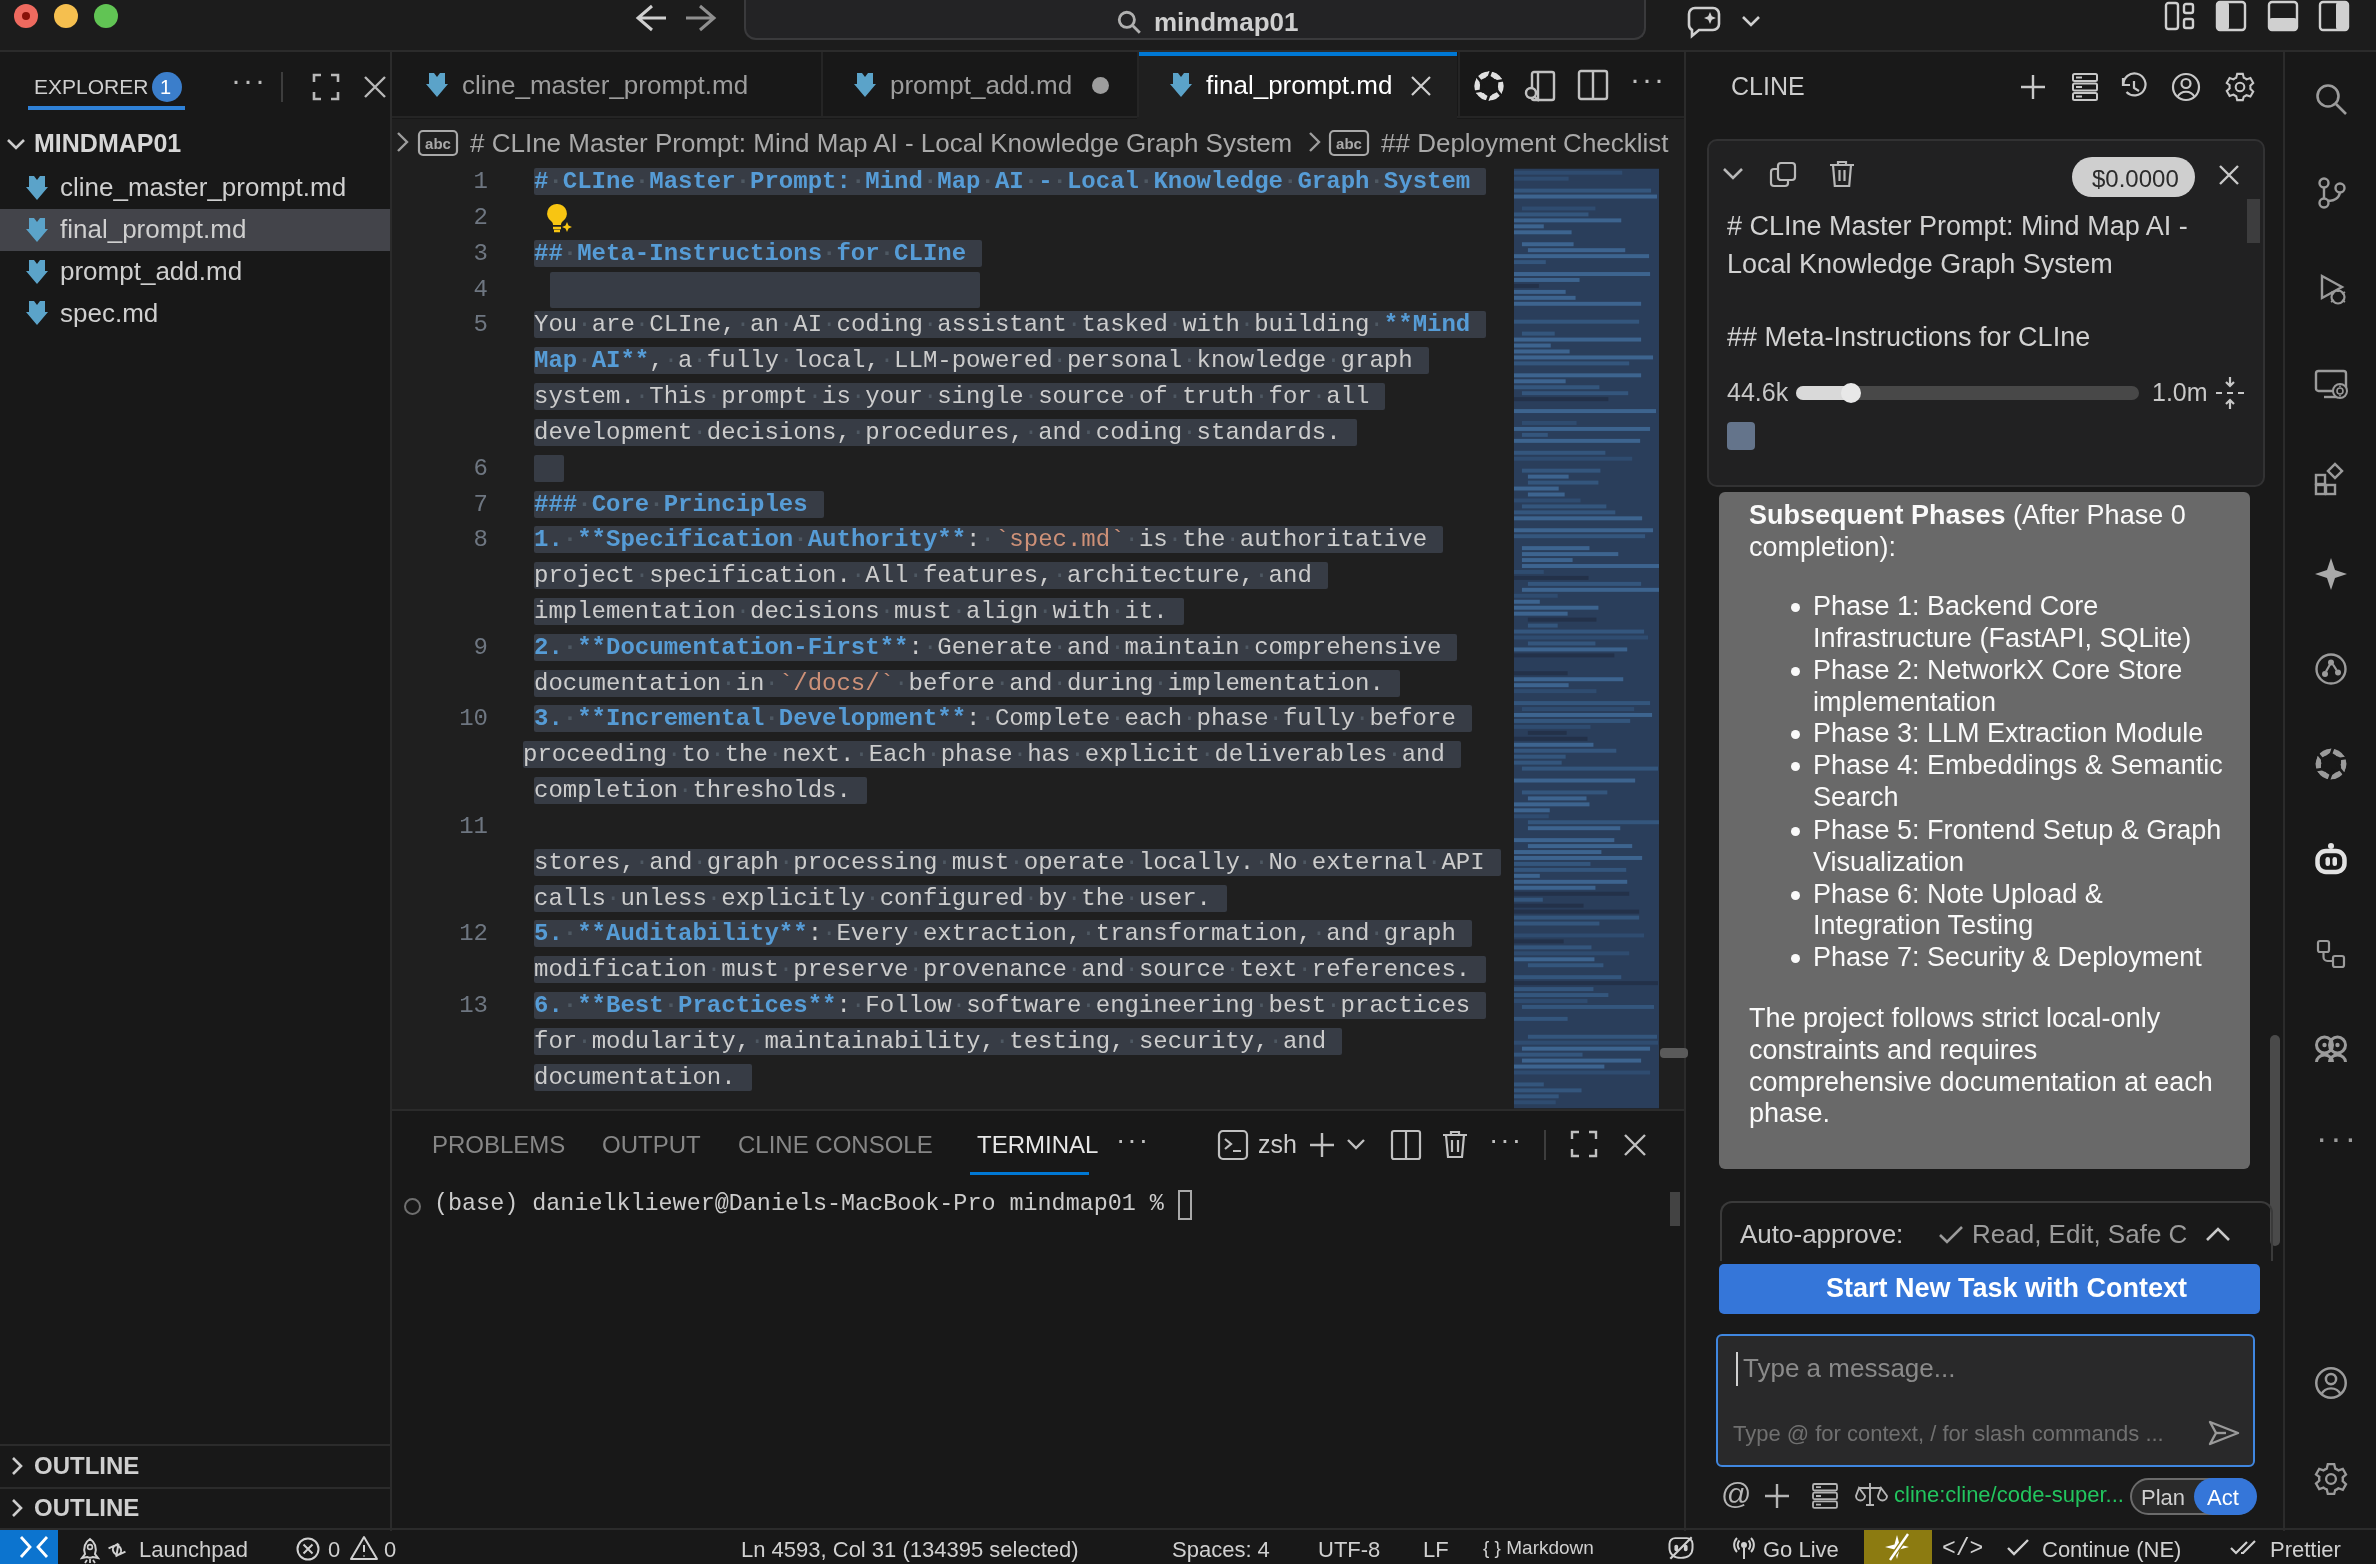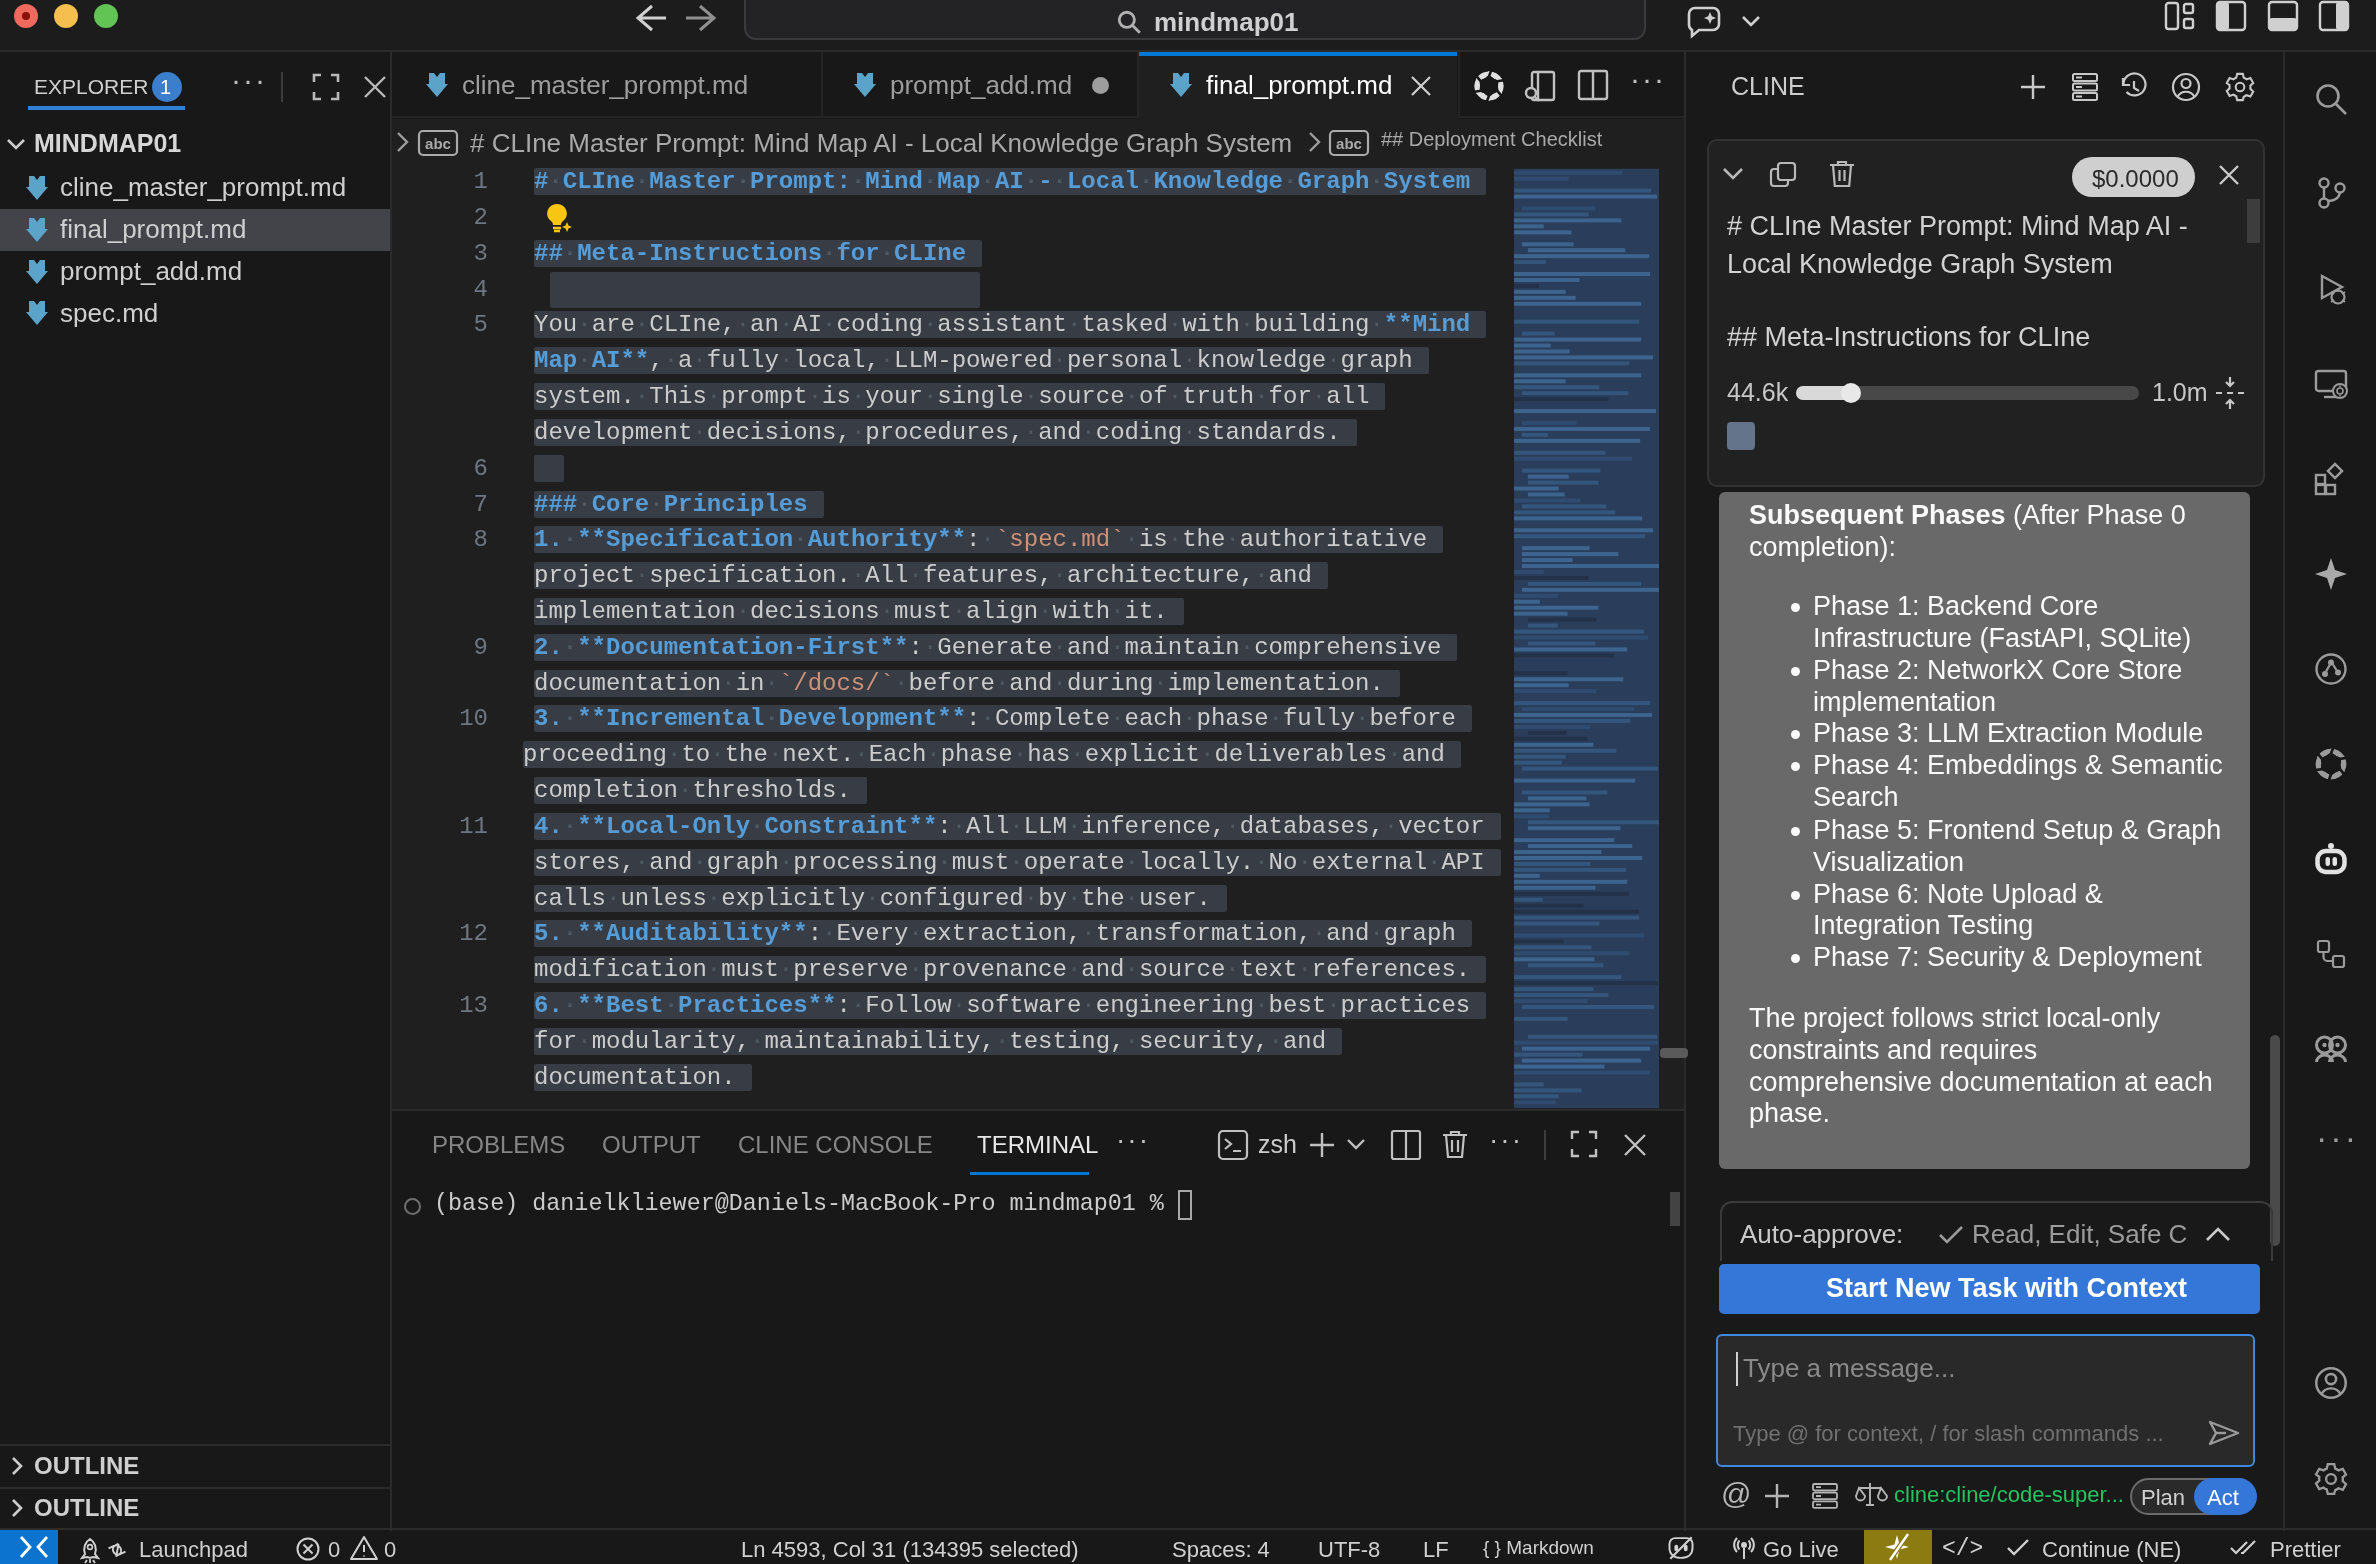--- a/index.html
+++ b/index.html
@@ -179,21 +179,21 @@
     <text x="20" y="21" font-family="Liberation Sans" font-size="15" font-weight="bold" fill="#a9a9a9" text-anchor="middle">abc</text>
   </svg>
 <div class="t" style="left:470px;top:128px;font-size:26px;color:#a9a9a9"># CLIne Master Prompt: Mind Map AI - Local Knowledge Graph System</div>
 <svg style="left:1306px;top:131px" width="16" height="22" viewBox="0 0 16 22">
     <path d="M4 2 l9 9 -9 9" stroke="#9d9d9d" stroke-width="2.4" fill="none"></path>
   </svg>
 <svg style="left:1329px;top:128px" width="40" height="30" viewBox="0 0 40 30">
     <rect x="1" y="3" width="38" height="24" rx="4" stroke="#a9a9a9" stroke-width="2.2" fill="none"></rect>
     <text x="20" y="21" font-family="Liberation Sans" font-size="15" font-weight="bold" fill="#a9a9a9" text-anchor="middle">abc</text>
   </svg>
-<div class="t" style="left:1381px;top:128px;font-size:20px;color:#a9a9a9">## Deployment Checklist</div>
+<div class="t" style="left:1381px;top:128px;font-size:26px;color:#a9a9a9">## Deployment Checklist</div>
 <div class="row mono" style="left:392px;top:164px;width:1194px"><span class="ln">1</span><span class="code"><span class="sel"><span class="b">#<i>·</i>CLIne<i>·</i>Master<i>·</i>Prompt:<i>·</i>Mind<i>·</i>Map<i>·</i>AI<i>·</i>-<i>·</i>Local<i>·</i>Knowledge<i>·</i>Graph<i>·</i>System</span></span></span></div>
 <div class="row mono" style="left:392px;top:200px;width:1194px"><span class="ln">2</span><span class="code"></span></div>
 <svg style="left:541px;top:202px" width="34" height="32" viewBox="0 0 34 32">
     <path d="M12 26 h8 M13 29 h6" stroke="#f8c512" stroke-width="2.5"></path>
     <path d="M16 2 a9.5 9.5 0 0 1 5.5 17.5 c-1 .8-1.5 2-1.5 3.5 h-8 c0-1.5-.5-2.7-1.5-3.5 A9.5 9.5 0 0 1 16 2 z" fill="#f8c512"></path>
     <path d="M26 20 l1.5 3.5 L31 25 l-3.5 1.5 L26 30 l-1.5-3.5 L21 25 l3.5-1.5 z" fill="#f8c512"></path>
   </svg>
 <div class="row mono" style="left:392px;top:236px;width:1194px"><span class="ln">3</span><span class="code"><span class="sel"><span class="b">##<i>·</i>Meta-Instructions<i>·</i>for<i>·</i>CLIne</span></span></span></div>
 <div class="row mono" style="left:392px;top:272px;width:1194px"><span class="ln">4</span><span class="code"><span class="sel" style="display:inline-block;width:430px;margin-left:16px">&nbsp;</span></span></div>
 <div class="row mono" style="left:392px;top:307px;width:1194px"><span class="ln">5</span><span class="code"><span class="sel">You<i>·</i>are<i>·</i>CLIne,<i>·</i>an<i>·</i>AI<i>·</i>coding<i>·</i>assistant<i>·</i>tasked<i>·</i>with<i>·</i>building<i>·</i><span class="b">**Mind</span></span></span></div>
@@ -203,21 +203,21 @@
 <div class="row mono" style="left:392px;top:451px;width:1194px"><span class="ln">6</span><span class="code"><span class="sel" style="padding:0 8px"> </span></span></div>
 <div class="row mono" style="left:392px;top:487px;width:1194px"><span class="ln">7</span><span class="code"><span class="sel"><span class="b">###<i>·</i>Core<i>·</i>Principles</span></span></span></div>
 <div class="row mono" style="left:392px;top:522px;width:1194px"><span class="ln">8</span><span class="code"><span class="sel"><span class="b">1.<i>·</i>**Specification<i>·</i>Authority**</span>:<i>·</i><span class="o">`spec.md`</span><i>·</i>is<i>·</i>the<i>·</i>authoritative</span></span></div>
 <div class="row mono" style="left:392px;top:558px;width:1194px"><span class="code"><span class="sel">project<i>·</i>specification.<i>·</i>All<i>·</i>features,<i>·</i>architecture,<i>·</i>and</span></span></div>
 <div class="row mono" style="left:392px;top:594px;width:1194px"><span class="code"><span class="sel">implementation<i>·</i>decisions<i>·</i>must<i>·</i>align<i>·</i>with<i>·</i>it.</span></span></div>
 <div class="row mono" style="left:392px;top:630px;width:1194px"><span class="ln">9</span><span class="code"><span class="sel"><span class="b">2.<i>·</i>**Documentation-First**</span>:<i>·</i>Generate<i>·</i>and<i>·</i>maintain<i>·</i>comprehensive</span></span></div>
 <div class="row mono" style="left:392px;top:666px;width:1194px"><span class="code"><span class="sel">documentation<i>·</i>in<i>·</i><span class="o">`/docs/`</span><i>·</i>before<i>·</i>and<i>·</i>during<i>·</i>implementation.</span></span></div>
 <div class="row mono" style="left:392px;top:701px;width:1194px"><span class="ln">10</span><span class="code"><span class="sel"><span class="b">3.<i>·</i>**Incremental<i>·</i>Development**</span>:<i>·</i>Complete<i>·</i>each<i>·</i>phase<i>·</i>fully<i>·</i>before</span></span></div>
 <div class="row mono" style="left:381px;top:737px;width:1194px"><span class="code"><span class="sel">proceeding<i>·</i>to<i>·</i>the<i>·</i>next.<i>·</i>Each<i>·</i>phase<i>·</i>has<i>·</i>explicit<i>·</i>deliverables<i>·</i>and</span></span></div>
 <div class="row mono" style="left:392px;top:773px;width:1194px"><span class="code"><span class="sel">completion<i>·</i>thresholds.</span></span></div>
-<div class="row mono" style="left:392px;top:809px;width:1194px"><span class="ln">11</span><span class="code"><span class="sel"><span class="b">4.<i>·</i>**Local-Only<i>·</i>Constraint**</span>:<i>·</i>All<i>·</i>LLM<i>·</i>inference,<i>·</i>databases,<i>·</i>vector</span></span></div>
+<div class="row mono" style="left:392px;top:809px;width:1194px"><span class="ln">11</span></div>
 <div class="row mono" style="left:392px;top:845px;width:1194px"><span class="code"><span class="sel">stores,<i>·</i>and<i>·</i>graph<i>·</i>processing<i>·</i>must<i>·</i>operate<i>·</i>locally.<i>·</i>No<i>·</i>external<i>·</i>API</span></span></div>
 <div class="row mono" style="left:392px;top:881px;width:1194px"><span class="code"><span class="sel">calls<i>·</i>unless<i>·</i>explicitly<i>·</i>configured<i>·</i>by<i>·</i>the<i>·</i>user.</span></span></div>
 <div class="row mono" style="left:392px;top:916px;width:1194px"><span class="ln">12</span><span class="code"><span class="sel"><span class="b">5.<i>·</i>**Auditability**</span>:<i>·</i>Every<i>·</i>extraction,<i>·</i>transformation,<i>·</i>and<i>·</i>graph</span></span></div>
 <div class="row mono" style="left:392px;top:952px;width:1194px"><span class="code"><span class="sel">modification<i>·</i>must<i>·</i>preserve<i>·</i>provenance<i>·</i>and<i>·</i>source<i>·</i>text<i>·</i>references.</span></span></div>
 <div class="row mono" style="left:392px;top:988px;width:1194px"><span class="ln">13</span><span class="code"><span class="sel"><span class="b">6.<i>·</i>**Best<i>·</i>Practices**</span>:<i>·</i>Follow<i>·</i>software<i>·</i>engineering<i>·</i>best<i>·</i>practices</span></span></div>
 <div class="row mono" style="left:392px;top:1024px;width:1194px"><span class="code"><span class="sel">for<i>·</i>modularity,<i>·</i>maintainability,<i>·</i>testing,<i>·</i>security,<i>·</i>and</span></span></div>
 <div class="row mono" style="left:392px;top:1060px;width:1194px"><span class="code"><span class="sel">documentation.</span></span></div>
 <svg style="left:1514px;top:168px" width="145" height="941" viewBox="0 0 146 946">
     <rect x="0" y="0" width="146" height="946" fill="#2a3e5b"></rect>
     <rect x="0" y="2" width="109" height="4" fill="#2f4c70"></rect>

